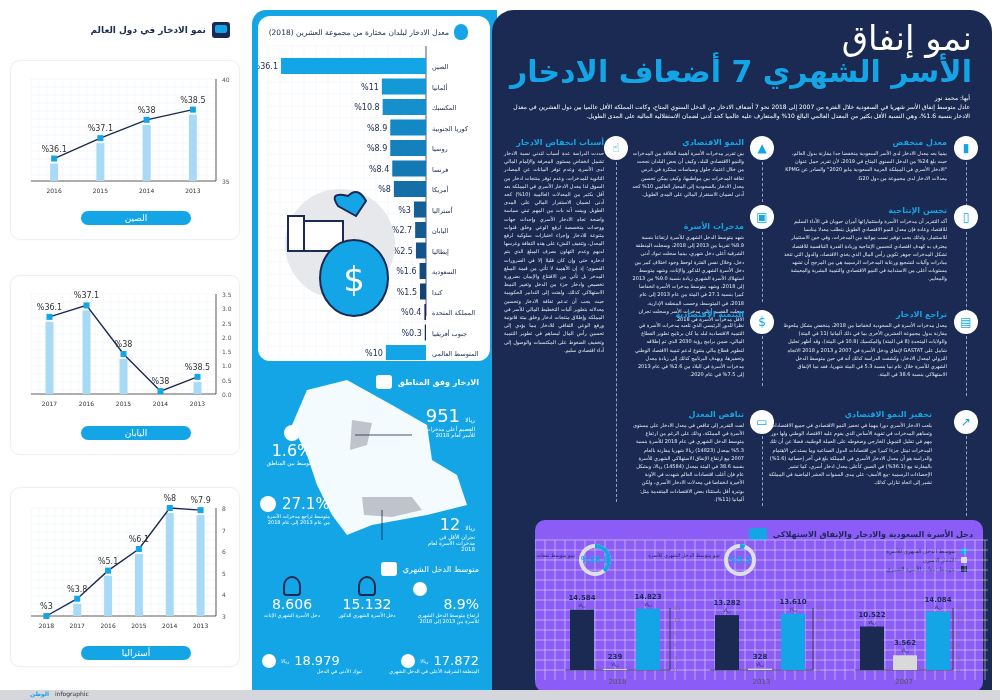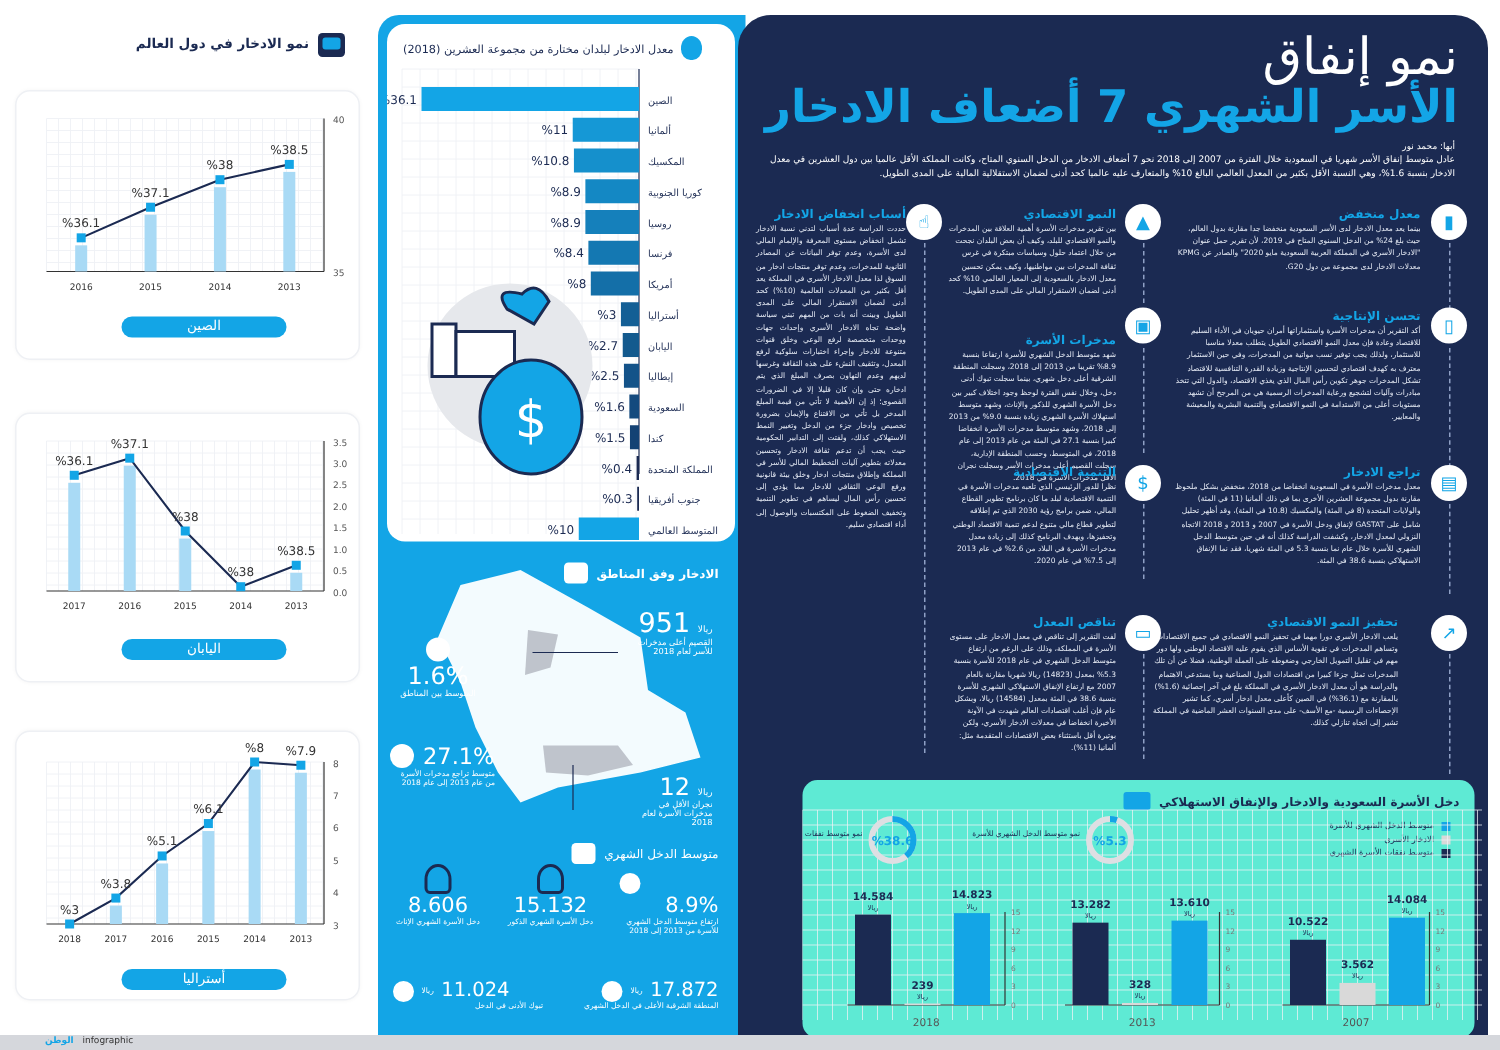--- a/index.html
+++ b/index.html
@@ -21,21 +21,21 @@
 #title1{position:absolute;right:20px;top:8px;font-size:34px;color:#fff;font-family:"DejaVu Sans",sans-serif;font-weight:normal}
 #title2{position:absolute;right:20px;top:44px;font-size:30px;color:#13a5e6;font-weight:bold}
 #byline{position:absolute;right:22px;top:84px;font-size:6px;color:#fff}
 #lede{position:absolute;right:22px;top:92px;width:470px;font-size:6px;line-height:9px;color:#fff}
 .sect{position:absolute;color:#fff}
 .sect h3{font-size:8px;color:#13a5e6;font-weight:bold;margin-bottom:2px}
 .sect p{font-size:5px;line-height:8.2px;color:#e6ebf5}
 .sicon{position:absolute;width:24px;height:24px;border-radius:50%;background:#fff;display:flex;align-items:center;justify-content:center;font-size:12px;color:#13a5e6}
 .vline{position:absolute;width:0;border-left:1px dashed #8fa0c5}
 
-#btm{position:absolute;left:535px;top:520px;width:448px;height:172px;background:#5eead4;border-radius:10px}
+#btm{position:absolute;left:535px;top:520px;width:448px;height:172px;background:#8b5cf6;border-radius:10px}
 #footer{position:absolute;left:0;top:690px;width:1000px;height:10px;background:#d5d7dc}
 </style>
 </head>
 <body>
 
 <div id="left">
   <div class="lhead">
     <span>نمو الادخار في دول العالم</span>
     <span style="display:inline-block;width:18px;height:16px;background:#1b2a52;border-radius:3px;position:relative">
         <span style="position:absolute;left:3px;top:3px;width:12px;height:8px;background:#13a5e6;border-radius:2px"></span>
@@ -408,21 +408,21 @@
     </div>
     <div style="position:absolute;right:18px;top:24px;width:70px;color:#fff;text-align:right">
       <div style="width:14px;height:14px;border-radius:50%;background:#fff;margin-left:4px"></div>
       <div style="font-size:14px">8.9%</div>
       <div class="rtl" style="font-size:5px">ارتفاع متوسط الدخل الشهري للأسرة من 2013 إلى 2018</div>
     </div>
     <div style="position:absolute;left:10px;top:95px;width:100px;color:#fff">
       <div style="display:flex;align-items:center;gap:5px">
         <span style="display:inline-block;width:14px;height:14px;border-radius:50%;background:#fff"></span>
         <span style="font-size:5px">ريالا</span>
-        <span style="font-size:13px">11.024</span>
+        <span style="font-size:13px">18.979</span>
       </div>
       <div class="rtl" style="font-size:5px">تبوك الأدنى في الدخل</div>
     </div>
     <div style="position:absolute;right:18px;top:95px;width:100px;color:#fff;text-align:right">
       <div style="display:flex;align-items:center;gap:5px;justify-content:flex-end">
         <span style="display:inline-block;width:14px;height:14px;border-radius:50%;background:#fff"></span>
         <span style="font-size:5px">ريالا</span>
         <span style="font-size:13px">17.872</span>
       </div>
       <div class="rtl" style="font-size:5px">المنطقة الشرقية الأعلى في الدخل الشهري</div>

